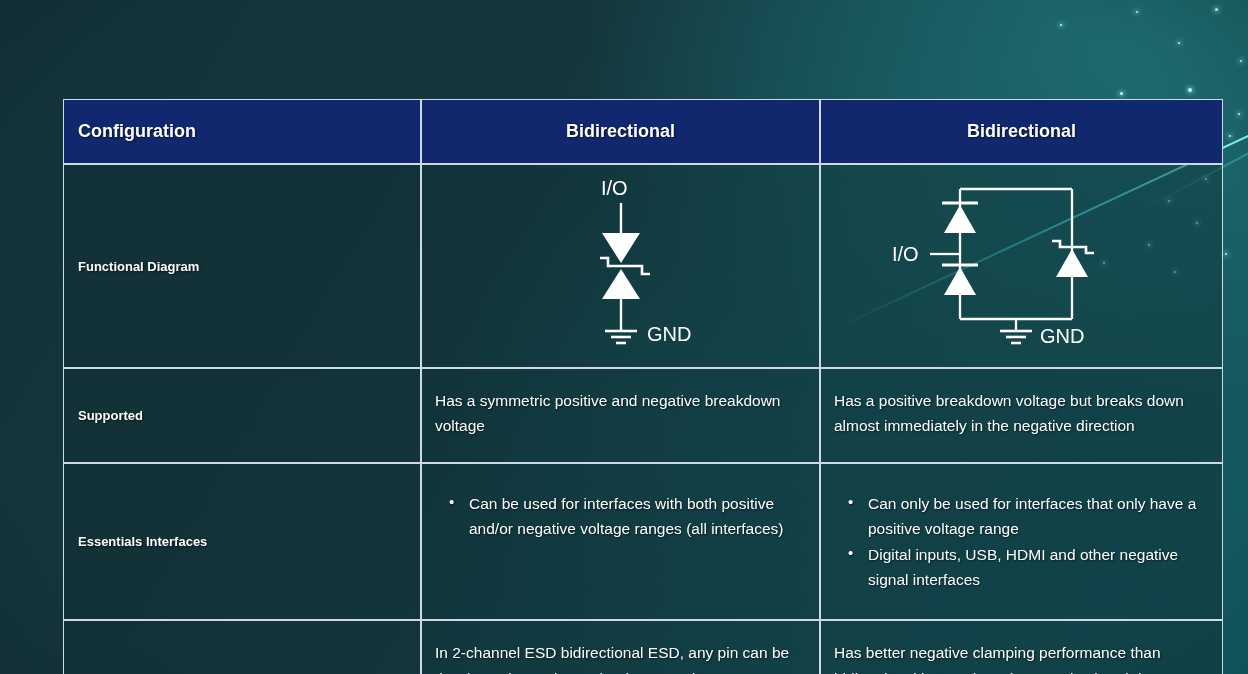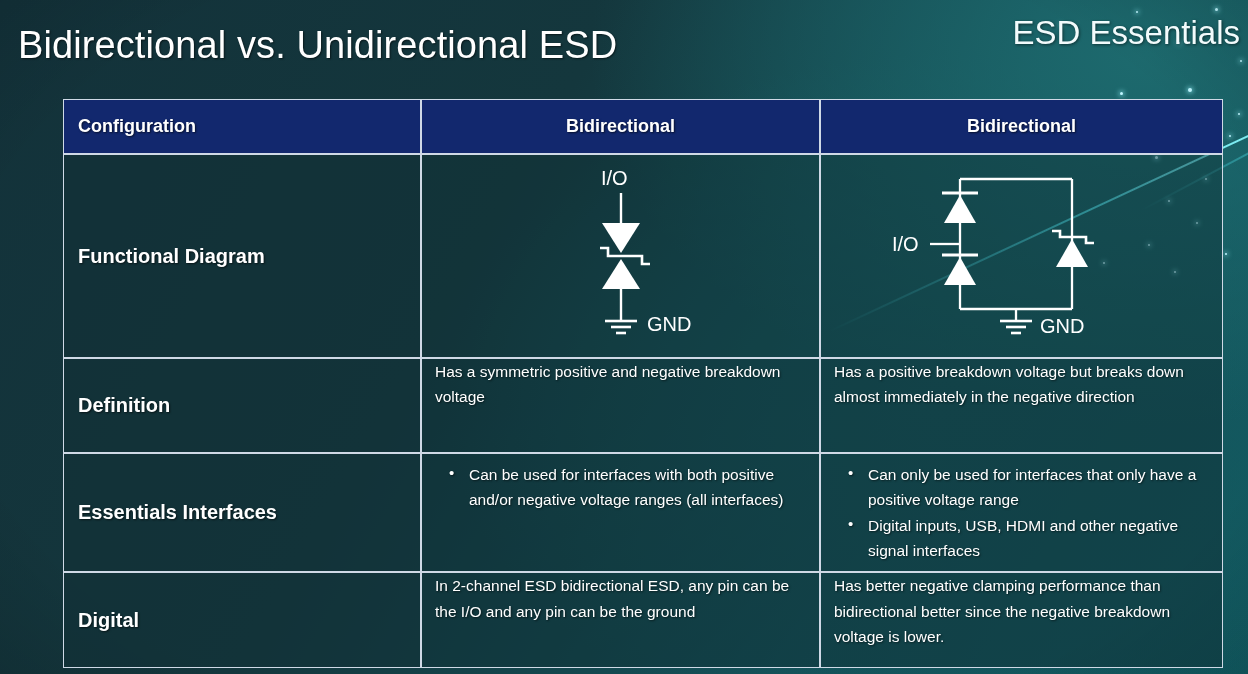--- a/index.html
+++ b/index.html
@@ -59,40 +59,40 @@
     border-spacing: 0;
   }
   .table table { width:100%; height:100%; border-collapse: separate; border-spacing: 0; table-layout: fixed; }
   .table th, .table td {
     border: 1.5px solid #cfd9e6;
     vertical-align: middle;
     color: #ffffff;
   }
   th.hcell {
     background: #12286e;
-    height: 55px;
+    height: 65px;
     font-size: 18px;
     font-weight: bold;
     text-shadow: 1px 1px 2px rgba(0,0,0,.6);
     margin-top: 32px;
   }
   th.hcell.left { text-align: left; padding-left: 14px; }
   th.hcell.ctr  { text-align: center; }
 
   td.rowlabel {
     background: rgba(17,49,55,.62);
-    font-size: 20px; font-weight: bold;
+    font-size: 13px; font-weight: bold;
     padding: 0 14px;
     text-shadow: 1px 1px 2px rgba(0,0,0,.6);
   }
   td.body {
     background: rgba(16,48,54,.52);
     font-size: 15.5px;
     line-height: 1.62;
-    padding: 0 13px;
+    padding: 19px 13px;
     vertical-align: top;
     text-shadow: 1px 1px 2px rgba(0,0,0,.55);
   }
   td.diagram { background: rgba(16,48,54,.45); padding: 0; vertical-align: middle; }
 
   .col1 { width: 358px; }
   .col2 { width: 399px; }
   .col3 { width: 403px; }
 
   ul.blist { list-style: none; margin: 8px; padding: 0; }
@@ -131,22 +131,20 @@
   <div class="star" style="left:1196px;top:222px;width:2px;height:2px;"></div>
   <div class="star" style="left:1148px;top:244px;width:2px;height:2px;"></div>
   <div class="star" style="left:1225px;top:253px;width:2px;height:2px;"></div>
   <div class="star" style="left:1174px;top:271px;width:2px;height:2px;"></div>
   <div class="star" style="left:1103px;top:262px;width:2px;height:2px;"></div>
   <div class="star" style="left:1060px;top:24px;width:2px;height:2px;"></div>
   <div class="vign"></div>
 </div>
 
 <div class="header">
-  <div class="title">Bidirectional vs. Unidirectional ESD</div>
-  <div class="brand">ESD Essentials</div>
 </div>
 
 <div class="table">
 <table>
   <colgroup>
     <col class="col1">
         <col class="col2">
         <col class="col3">
   </colgroup>
   <thead>
@@ -211,21 +209,21 @@
             <line x1="118" y1="160" x2="150" y2="160" stroke="#ffffff" stroke-width="2.6"></line>
             <line x1="124" y1="166" x2="144" y2="166" stroke="#ffffff" stroke-width="2.6"></line>
             <line x1="129" y1="172" x2="139" y2="172" stroke="#ffffff" stroke-width="2.6"></line>
             <text class="lbl" x="158" y="172">GND</text>
           </svg>
         </div>
       </td>
     </tr>
 
     <tr style="height:95px;">
-      <td class="rowlabel">Definition</td>
+      <td class="rowlabel">Supported</td>
       <td class="body">Has a symmetric positive and negative breakdown voltage</td>
       <td class="body">Has a positive breakdown voltage but breaks down almost immediately in the negative direction</td>
     </tr>
 
     <tr style="height:118px;">
       <td class="rowlabel">Essentials Interfaces</td>
       <td class="body">
         <ul class="blist">
           <li>Can be used for interfaces with both positive and/or negative voltage ranges (all interfaces)</li>
         </ul>

